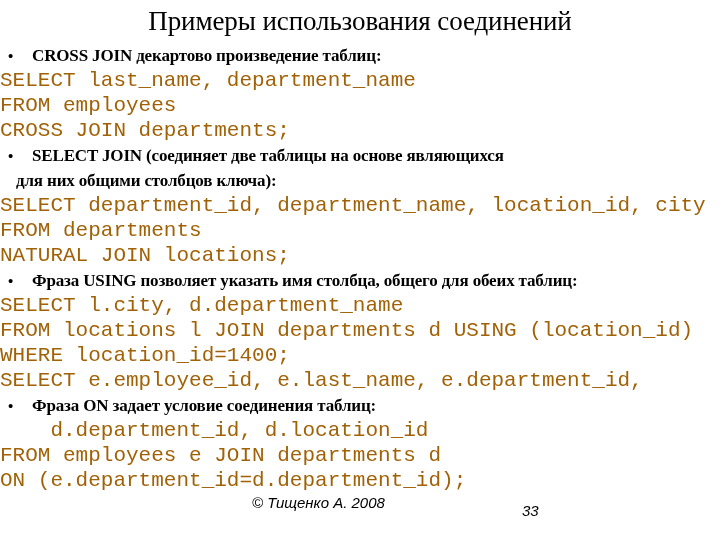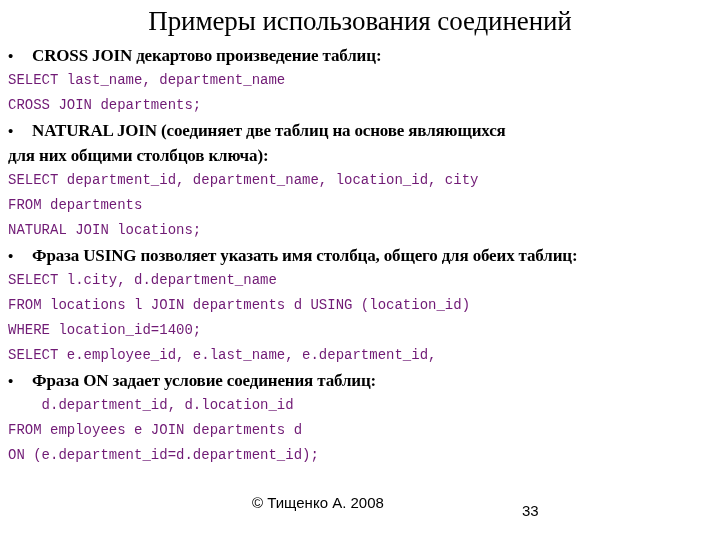--- a/index.html
+++ b/index.html
@@ -73,45 +73,45 @@
   }
   .line.bullet .bullet-text {
     display: inline;
   }
 
   
   .line.cont {
     font-family: "Liberation Serif", "DejaVu Serif", serif;
     font-size: 17px;
     font-weight: 600;
-    padding-left: 8px;
+    padding-left: 16px;
     letter-spacing: -0.15px;
   }
 
   
   .line.code {
     font-family: "Liberation Mono", "DejaVu Sans Mono", monospace;
-    font-size: 14px;
+    font-size: 21px;
     font-weight: 400;
-    padding-left: 8px;
     letter-spacing: 0px;
-    color: #701a75;
+    color: #a16207;
   }
 
   
   .footer {
     position: absolute;
     left: 0;
     top: 492px;
     width: 720px;
     height: 22px;
     font-family: "Liberation Sans", "DejaVu Sans", sans-serif;
     font-size: 15px;
     line-height: 22px;
     color: #000000;
+    font-style: italic;
   }
   .footer-copyright {
     position: absolute;
     left: 252px;
     top: 0;
     white-space: pre;
   }
   .footer-pagenum {
     position: absolute;
     left: 522px;
@@ -122,22 +122,23 @@
 </head>
 <body>
 
 <div class="slide">
 
   <div class="slide-title">Примеры использования соединений</div>
 
   <div class="body-block">
       <div class="line bullet"><span class="bullet-dot">•</span><span class="bullet-text">CROSS JOIN декартово произведение таблиц:</span></div>
       <div class="line code">SELECT last_name, department_name</div>
+      <div class="line code">FROM employees</div>
       <div class="line code">CROSS JOIN departments;</div>
-      <div class="line bullet"><span class="bullet-dot">•</span><span class="bullet-text">NATURAL JOIN (соединяет две таблиц на основе являющихся</span></div>
+      <div class="line bullet"><span class="bullet-dot">•</span><span class="bullet-text">SELECT JOIN (соединяет две таблицы на основе являющихся</span></div>
       <div class="line cont">для них общими столбцов ключа):</div>
       <div class="line code">SELECT department_id, department_name, location_id, city</div>
       <div class="line code">FROM departments</div>
       <div class="line code">NATURAL JOIN locations;</div>
       <div class="line bullet"><span class="bullet-dot">•</span><span class="bullet-text">Фраза USING позволяет указать имя столбца, общего для обеих таблиц:</span></div>
       <div class="line code">SELECT l.city, d.department_name</div>
       <div class="line code">FROM locations l JOIN departments d USING (location_id)</div>
       <div class="line code">WHERE location_id=1400;</div>
       <div class="line code">SELECT e.employee_id, e.last_name, e.department_id,</div>
       <div class="line bullet"><span class="bullet-dot">•</span><span class="bullet-text">Фраза ON задает условие соединения таблиц:</span></div>

